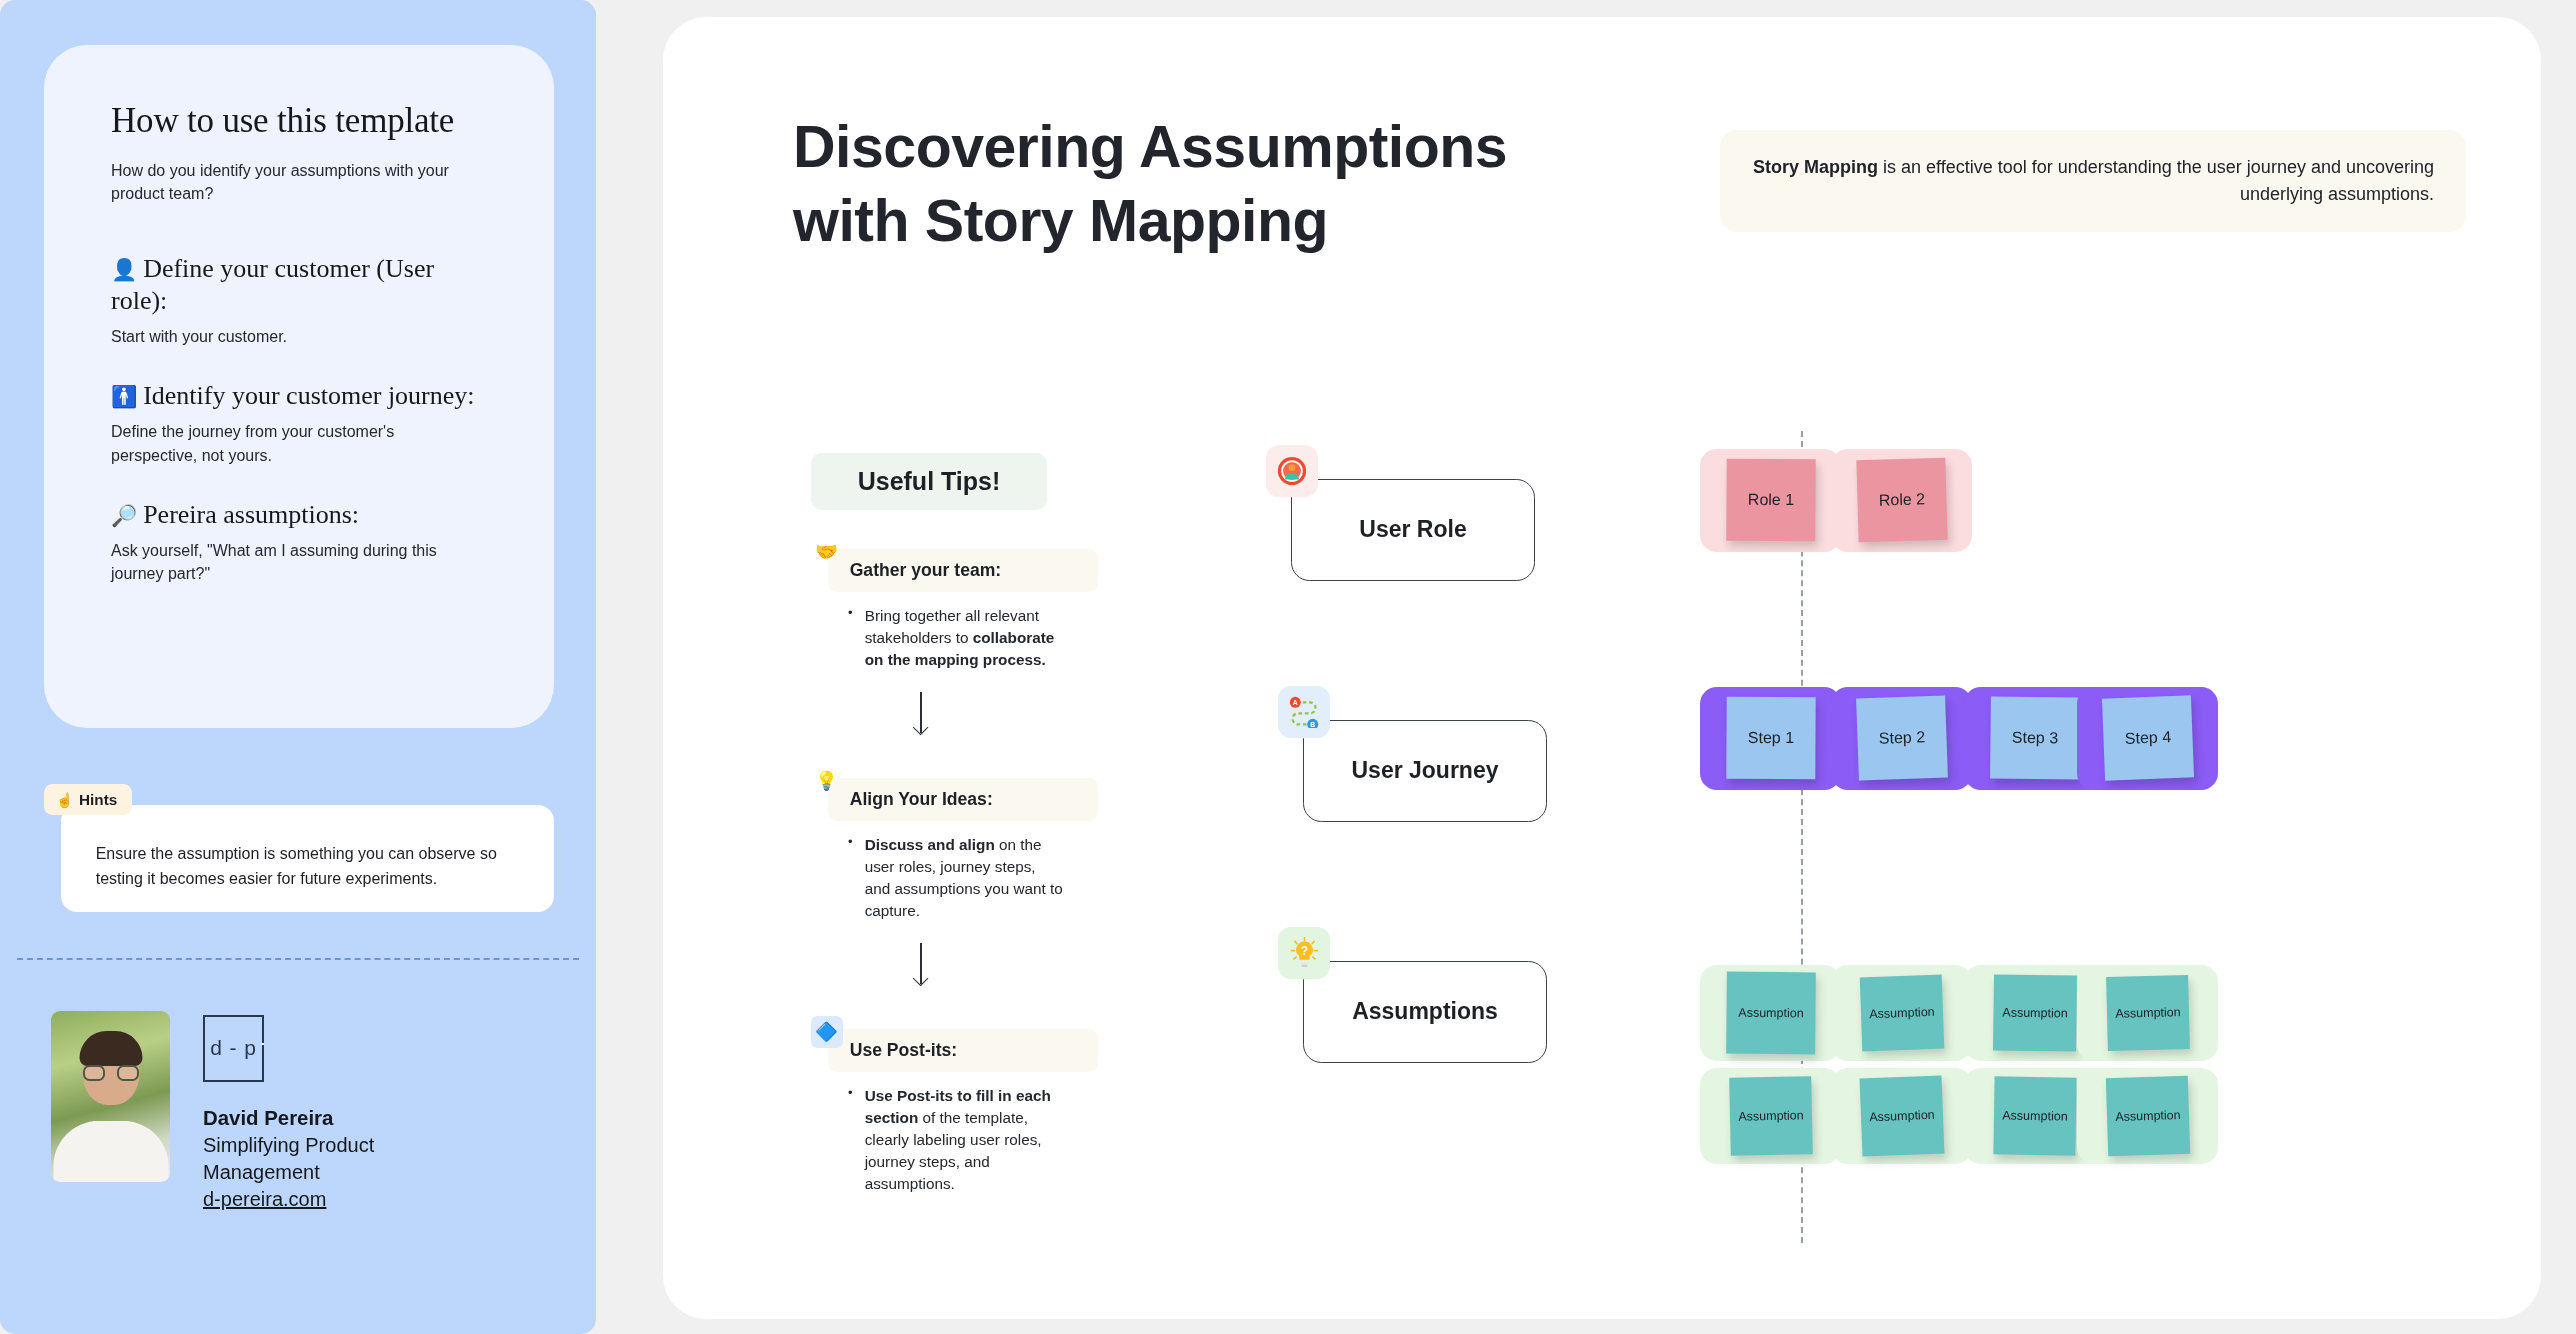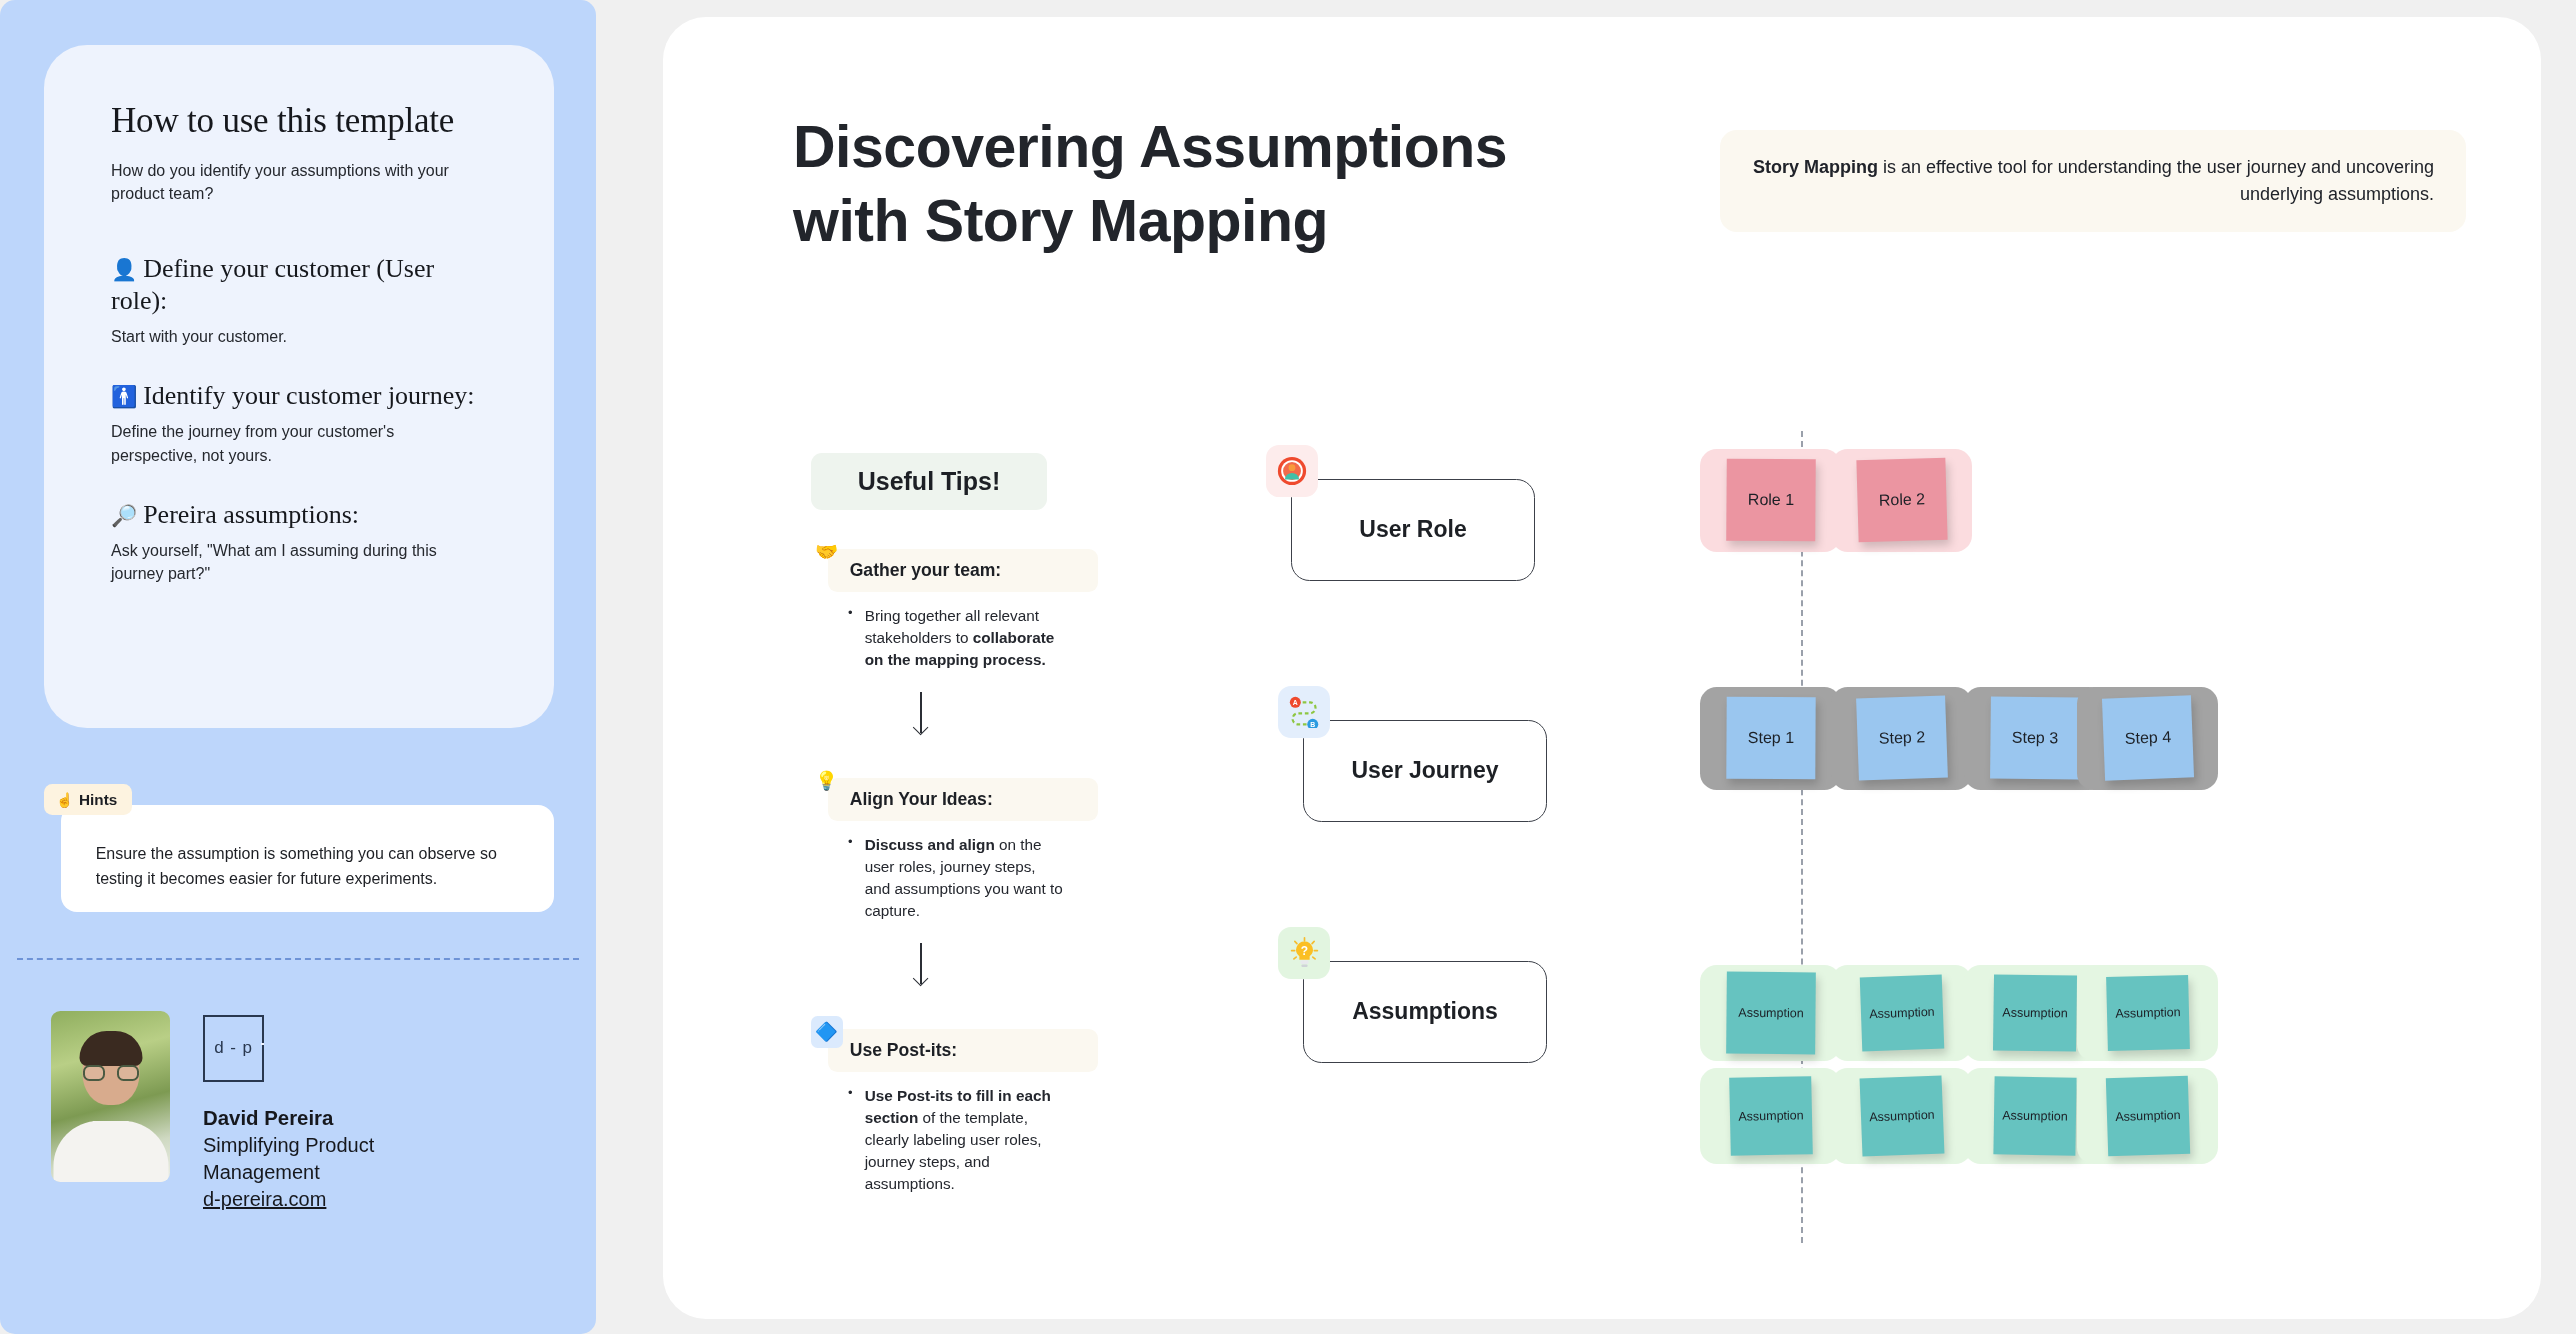--- a/index.html
+++ b/index.html
@@ -104,21 +104,21 @@
   }
   .ph-collar {
     position: absolute; left: 50%; bottom: 37px; transform: translateX(-50%);
     width: 37px; height: 24px; background: #f4f3f0;
     clip-path: polygon(0 0, 100% 0, 50% 100%);
   }
   .author-right { padding-top: 3.7px; }
   .logo-box {
     width: 61px; height: 67px; border: 2.3px solid #29384f;
     display: flex; align-items: center; justify-content: center;
-    font-size: 17px; color: #29384f; letter-spacing: 0.9px;
+    font-size: 21px; color: #29384f; letter-spacing: 0.9px;
     position: relative;
   }
   .logo-box::after {
     content: ""; position: absolute; right: -2.3px; top: 26px;
     width: 3.7px; height: 2.8px; background: #eef3fd;
   }
   .author-name { margin-top: 25px; font-size: 20.4px; font-weight: bold; color: #16181d; }
   .author-role { margin-top: 2.8px; font-size: 20px; color: #16181d; line-height: 1.35; max-width: 213px; }
   .author-link { margin-top: 1.9px; font-size: 20px; color: #16181d; text-decoration: underline; display: inline-block; }
 
@@ -211,21 +211,21 @@
   
   .cell { position: absolute; border-radius: 16.7px; }
   .cell .note {
     position: absolute; left: 50%; top: 50%;
     transform: translate(-50%,-50%);
     display: flex; align-items: center; justify-content: center;
     box-shadow: 2.8px 5.6px 8.3px rgba(0,0,0,.17);
     font-size: 16px; color: #1c2026;
   }
   .cell.pink  { background: #fbdcdf; }
-  .cell.blue  { background: #a3a3a3; }
+  .cell.blue  { background: #8b5cf6; }
   .cell.green { background: #e4f6e2; }
   .note.pink  { background: #eb95a1; }
   .note.blue  { background: #9ac6ef; }
   .note.green { background: #66c3c0; }
   .note.small { font-size: 12.5px; }
 
   .vdivider {
     position: absolute; left: 1138px; top: 414px;
     width: 0; height: 812px;
     border-left: 2.3px dashed #9aa0ab;

